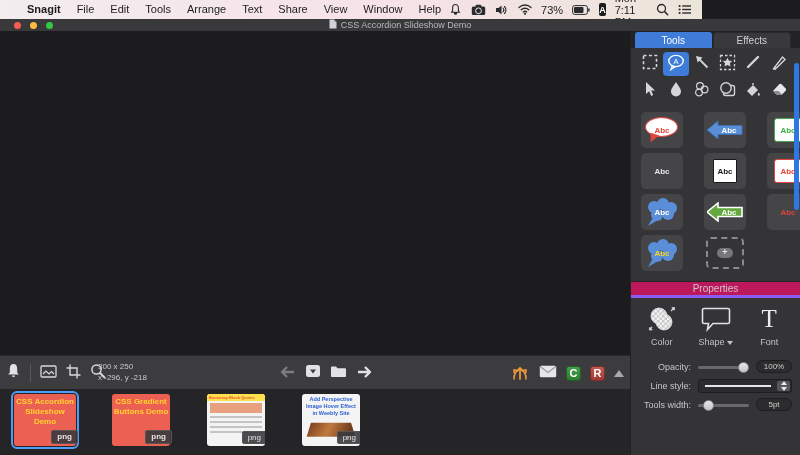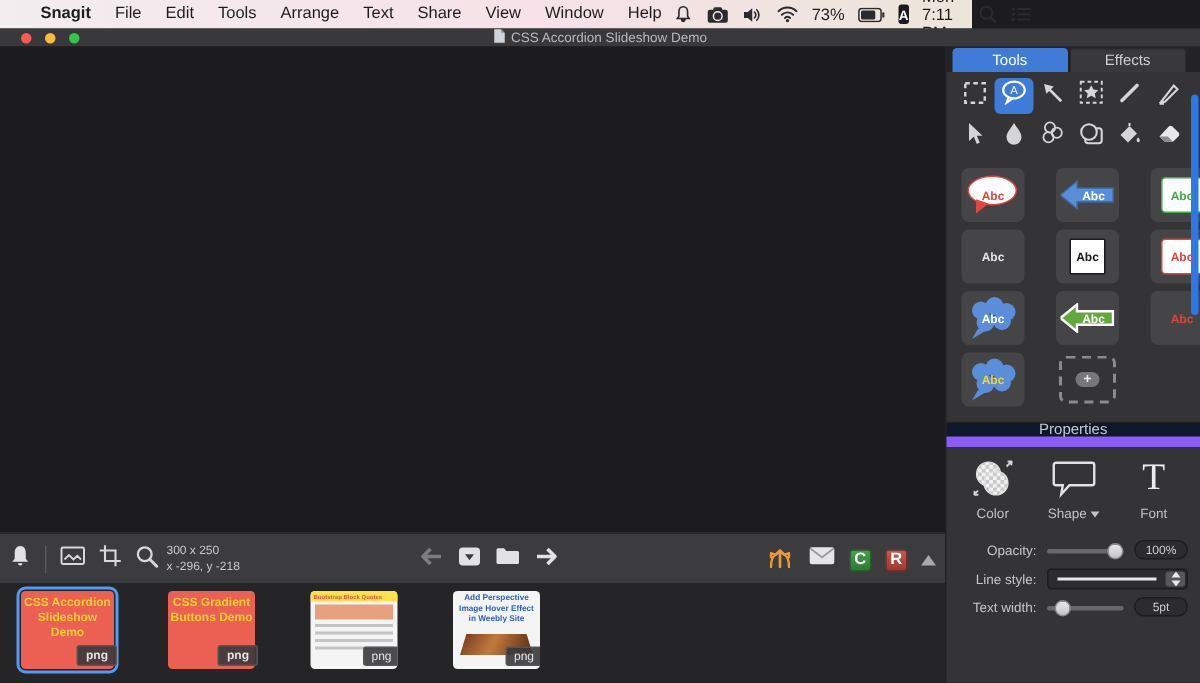--- a/index.html
+++ b/index.html
@@ -1,19 +1,19 @@
 <!DOCTYPE html>
 <html><head>
 <meta charset="utf-8">
 <style>
   * { margin:0; padding:0; box-sizing:border-box; }
   html,body { width:800px; height:455px; overflow:hidden; background:#1c1c1e;
               font-family:"Liberation Sans", sans-serif; -webkit-font-smoothing:antialiased; }
   
-  #menubar { position:absolute; left:0; top:0; width:648px; height:19px;
+  #menubar { position:absolute; left:0; top:0; width:702px; height:19px;
     background:linear-gradient(90deg,#f3edef 0%,#f6e2e8 55%,#ece5da 100%);
     display:flex; align-items:center; font-size:11px; color:#1d1d1f; }
   .mb-item { padding:0 8px; line-height:19px; cursor:default; }
   .mb-app { font-weight:bold; }
   .apple { font-size:12px; padding:0 7px 0 12px; }
   #mb-status { margin-left:auto; display:flex; align-items:center; gap:9px; padding-right:10px; }
   #mb-status svg { display:block; }
   .kbd-a { background:#1b1b1b; color:#fff; border-radius:2px; width:13px; height:13px;
            font-size:9px; display:flex; align-items:center; justify-content:center; font-weight:bold; }
   .clock { font-size:11px; }
@@ -24,21 +24,21 @@
   .light { width:7px; height:7px; border-radius:50%; }
   .light.r { background:#f75b52; } .light.y { background:#fdbc40; } .light.g { background:#33c748; }
   #titlebar .doc { margin-right:4px; }
   
   #canvas { position:absolute; left:0; top:31px; width:630px; height:324px; background:#1c1c1e; }
   
   #toolbar { position:absolute; left:0; top:355px; width:630px; height:34px; background:#3c3c3e;
     border-top:1px solid #2a2a2c; }
   .tb-left { position:absolute; left:6px; top:0; height:34px; display:flex; align-items:center; gap:9px; }
   .tb-div { width:1px; height:18px; background:#59595b; }
-  .tb-dims { position:absolute; left:111px; top:5px; font-size:8px; color:#c9c9cb; line-height:11px; }
+  .tb-dims { position:absolute; left:98px; top:5px; font-size:8px; color:#c9c9cb; line-height:11px; }
   .tb-nav { position:absolute; left:280px; top:0; height:34px; display:flex; align-items:center; gap:9px; }
   .tb-out { position:absolute; right:6px; top:0; height:34px; display:flex; align-items:center; gap:9px; }
   .sq-badge { width:15px; height:15px; border-radius:3px; color:#fff; font-weight:bold; font-size:11px;
     display:flex; align-items:center; justify-content:center; }
   .sq-c { background:linear-gradient(#46a04b,#2e7a33); border:1px solid #245f28; }
   .sq-r { background:linear-gradient(#c05a52,#9e3a34); border:1px solid #7c2d29; }
   .tri-up { width:0; height:0; border-left:5px solid transparent; border-right:5px solid transparent;
     border-bottom:7px solid #a9a9ab; }
   
   #tray { position:absolute; left:0; top:389px; width:630px; height:66px; background:#252527; }
@@ -80,22 +80,22 @@
   .bubble-tail { position:absolute; left:8px; top:22px; width:0; height:0;
     border-left:3px solid transparent; border-right:6px solid transparent; border-top:9px solid #e0453e;
     transform:rotate(18deg); }
   .arrow-shape { position:absolute; left:3px; top:8px; width:36px; height:20px; }
   .cloud { position:absolute; left:3px; top:3px; width:36px; height:30px; }
   .dashed-add { position:absolute; inset:2px; border:2px dashed #8a8a8c; border-radius:5px;
     display:flex; align-items:center; justify-content:center; }
   .plus-chip { background:#77777a; color:#e8e8ea; width:16px; height:10px; border-radius:5px;
     font-size:9px; line-height:9px; text-align:center; font-weight:bold; }
   #props-divider { height:1px; background:#252527; margin-top:10px; }
-  #props-head { height:16px; background:#0f172a; color:#c8c8ca; font-size:10px;
-    display:flex; align-items:center; justify-content:center; border-bottom:7px solid #8b5cf6; }
+  #props-head { height:16px; background:#be185d; color:#c8c8ca; font-size:10px;
+    display:flex; align-items:center; justify-content:center; border-bottom:3px solid #8b5cf6; }
   #prop-btns { display:flex; padding:6px 4px 2px 4px; }
   .pbtn { flex:1; text-align:center; color:#c2c2c4; font-size:9px; cursor:pointer; }
   .pbtn .ic { height:30px; display:flex; align-items:center; justify-content:center; margin-bottom:3px; }
   .caret { display:inline-block; width:0; height:0; border-left:3px solid transparent;
     border-right:3px solid transparent; border-top:4px solid #c2c2c4; margin-left:2px; vertical-align:middle; }
   .font-T { font-family:"Liberation Serif", serif; font-size:25px; color:#ececee; line-height:26px; }
   #sliders { padding:8px 8px 0 2px; }
   .srow { display:flex; align-items:center; height:19px; }
   .srow .sl-label { width:58px; text-align:right; font-size:9px; color:#c6c6c8; margin-right:7px; }
   .track-wrap { flex:1; position:relative; height:12px; cursor:pointer; }
@@ -473,21 +473,21 @@
       <span class="sl-label">Line style:</span>
       <div class="dropdown">
         <div class="dd-line"></div>
         <div class="stepper">
             <span class="st-up"></span>
             <span class="st-dn"></span>
           </div>
       </div>
     </div>
     <div class="srow">
-      <span class="sl-label">Text width:</span>
+      <span class="sl-label">Tools width:</span>
       <div class="track-wrap">
           <div class="track"></div>
           <div class="knob" style="left:10%;"></div>
         </div>
       <div class="valbox">5pt</div>
     </div>
   </div>
 
   <div id="scrollbar"></div>
 </div>

